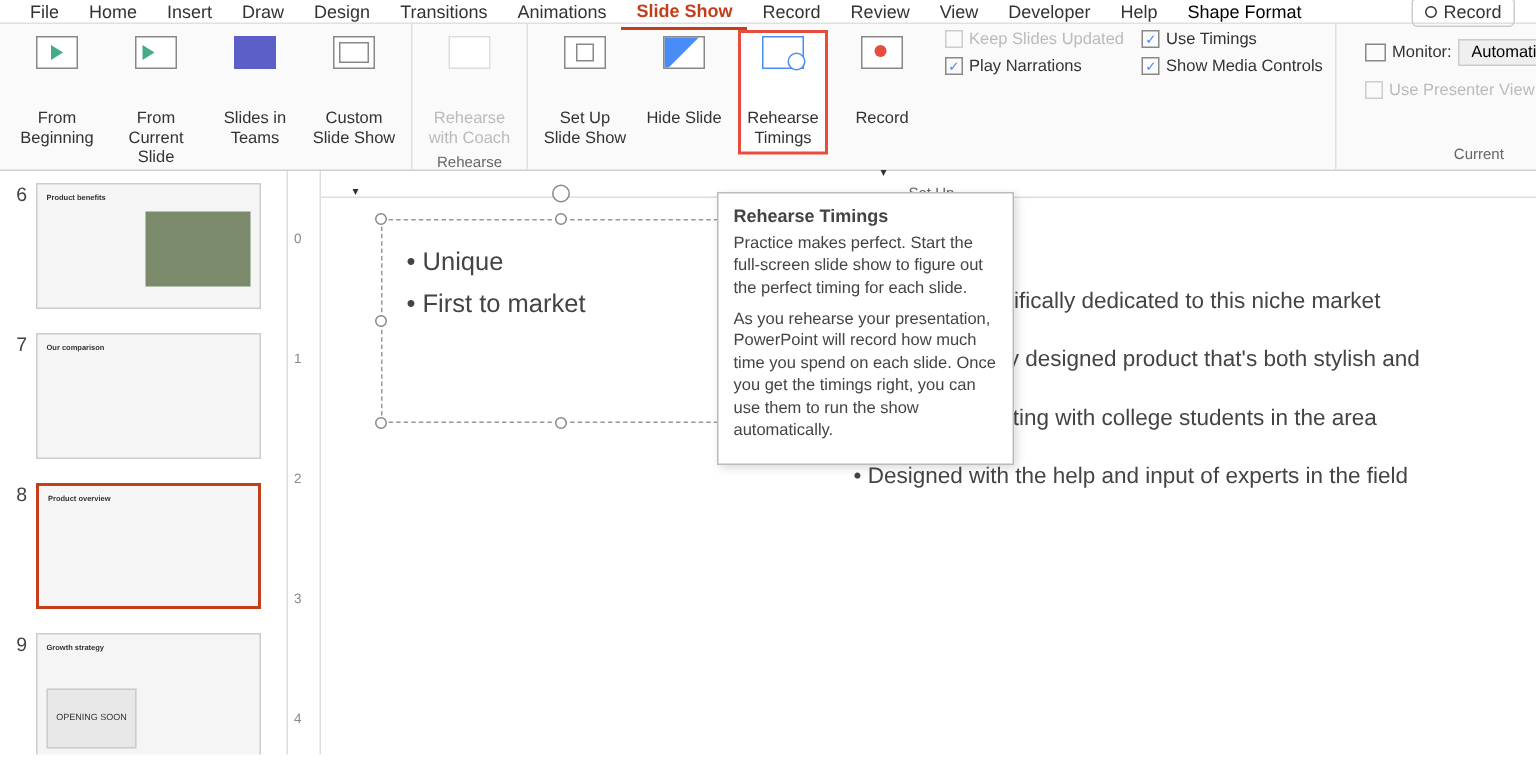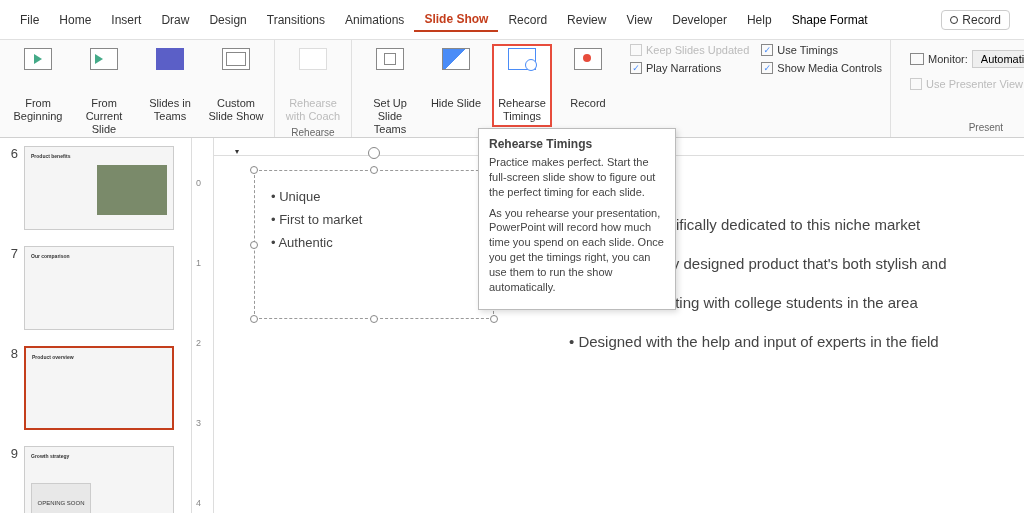--- a/index.html
+++ b/index.html
@@ -1,17 +1,17 @@
 <!DOCTYPE html>
 <html><head>
 <meta charset="utf-8">
 <style>
 * { box-sizing: border-box; margin: 0; padding: 0; }
 body { font-family: "Segoe UI", Arial, sans-serif; font-size: 12px; color: #333; background: #fff; width: 1024px; height: 513px; overflow: hidden; position: relative; }
-.menubar { display: flex; align-items: center; height: 40px; padding: 0 10px; border-bottom: 1px solid #e0e0e0; }
+.menubar { display: flex; align-items: center; height: 16px; padding: 0 10px; border-bottom: 1px solid #e0e0e0; }
 .menubar .tab { padding: 4px 10px; cursor: pointer; }
 .menubar .tab.active { color: #c43e1c; border-bottom: 2px solid #c43e1c; font-weight: 600; }
 .menubar .tab.shape { color: #000000; }
 .menubar .spacer { flex: 1; }
 .record-pill { display: flex; align-items: center; gap: 4px; padding: 2px 8px; border: 1px solid #ccc; border-radius: 4px; margin-right: 4px; }
 .record-dot { width: 8px; height: 8px; border-radius: 50%; border: 1px solid #333; }
 .ribbon { display: flex; height: 98px; border-bottom: 1px solid #d0d0d0; background: #fafafa; }
 .group { display: flex; flex-direction: column; align-items: center; padding: 4px 8px 2px; border-right: 1px solid #e0e0e0; height: 100%; }
 .group-body { display: flex; align-items: flex-start; flex: 1; gap: 6px; }
 .group-label { font-size: 10px; color: #666; margin-top: auto; padding-bottom: 2px; }
@@ -52,21 +52,21 @@
 .canvas { flex: 1; padding: 20px 30px 10px 40px; position: relative; overflow:hidden;}
 .slide-title { font-family: Georgia, serif; font-size: 30px; color: #333; }
 .ruler-h{position:absolute;top:0;left:0;right:0;height:18px;border-bottom:1px solid #ddd;}
 .text-frame { position: relative; border: 1px dashed #999; margin-top: 12px; padding: 10px 16px 60px; width: 240px;}
 .text-frame .handle{position:absolute;width:8px;height:8px;border:1px solid #888;background:#fff;border-radius:50%;}
 .text-frame .h-tl{left:-5px;top:-5px}.text-frame .h-tr{right:-5px;top:-5px}
 .text-frame .h-bl{left:-5px;bottom:-5px}.text-frame .h-br{right:-5px;bottom:-5px}
 .text-frame .h-t{left:50%;top:-5px;margin-left:-4px}.text-frame .h-b{left:50%;bottom:-5px;margin-left:-4px}
 .text-frame .h-l{left:-5px;top:50%;margin-top:-4px}.text-frame .h-r{right:-5px;top:50%;margin-top:-4px}
 .text-frame .rot{position:absolute;left:50%;top:-24px;margin-left:-6px;width:12px;height:12px;border:1px solid #888;border-radius:50%;background:#fff;}
-.bul { font-size: 13px; color: #444; margin: 8px 0; }
+.bul { font-size: 17px; color: #444; margin: 8px 0; }
 .bul::before{content:"•  ";}
 .right-list { position: absolute; left: 355px; top: 56px; }
 .right-list .bul{font-size:15px;color:#444;margin:22px 0;}
 .tooltip { position: absolute; left: 478px; top: 128px; width: 198px; background: #fff; border: 1px solid #bbb; box-shadow: 2px 2px 6px rgba(0,0,0,.15); padding: 8px 10px; font-size: 11px; color: #444; z-index: 10; }
 .tooltip .tt-title { font-weight: 600; margin-bottom: 4px; font-size: 12px; }
 .tooltip p { margin-bottom: 6px; line-height: 1.35; }
 .caret{font-size:8px;margin-left:2px;}
 </style>
 </head>
 <body>
@@ -122,21 +122,21 @@
           <div class="icon-box coach"></div>
           <span>Rehearse with Coach</span>
         </div>
     </div>
     <div class="group-label">Rehearse</div>
   </div>
   <div class="group" style="flex:1;">
     <div class="group-body">
       <div class="big-btn">
           <div class="icon-box setup"></div>
-          <span>Set Up Slide Teams</span>
+          <span>Set Up Slide Show</span>
         </div>
       <div class="big-btn">
           <div class="icon-box hide"></div>
           <span>Hide Slide</span>
         </div>
       <div class="big-btn highlight">
           <div class="icon-box reh"></div>
           <span>Rehearse Timings</span>
         </div>
       <div class="big-btn">
@@ -172,21 +172,21 @@
       <div class="monitor-row">
         <div class="mon-icon"></div>
         <span>Monitor:</span>
         <select><option>Automatic</option></select>
       </div>
       <div class="chk disabled">
           <div class="box"></div>
           <span>Use Presenter View</span>
         </div>
     </div>
-    <div class="group-label">Present</div>
+    <div class="group-label">Current</div>
   </div>
 </div>
 
 <div class="workspace">
   <div class="thumbs">
     <div class="thumb-row">
         <div class="thumb-num">6</div>
         <div class="thumb"><b>Product benefits</b><div class="img"></div></div>
       </div>
     <div class="thumb-row">
@@ -216,21 +216,20 @@
       <div class="handle h-tl"></div>
         <div class="handle h-tr"></div>
       <div class="handle h-bl"></div>
         <div class="handle h-br"></div>
       <div class="handle h-t"></div>
         <div class="handle h-b"></div>
       <div class="handle h-l"></div>
         <div class="handle h-r"></div>
       <div class="bul">Unique</div>
       <div class="bul">First to market</div>
-      <div class="bul">Authentic</div>
     </div>
     <div class="right-list">
       <div class="bul">y product specifically dedicated to this niche market</div>
       <div class="bul">First beautifully designed product that's both stylish and</div>
       <div class="bul">Conducted testing with college students in the area</div>
       <div class="bul">Designed with the help and input of experts in the field</div>
     </div>
   </div>
 </div>
 

